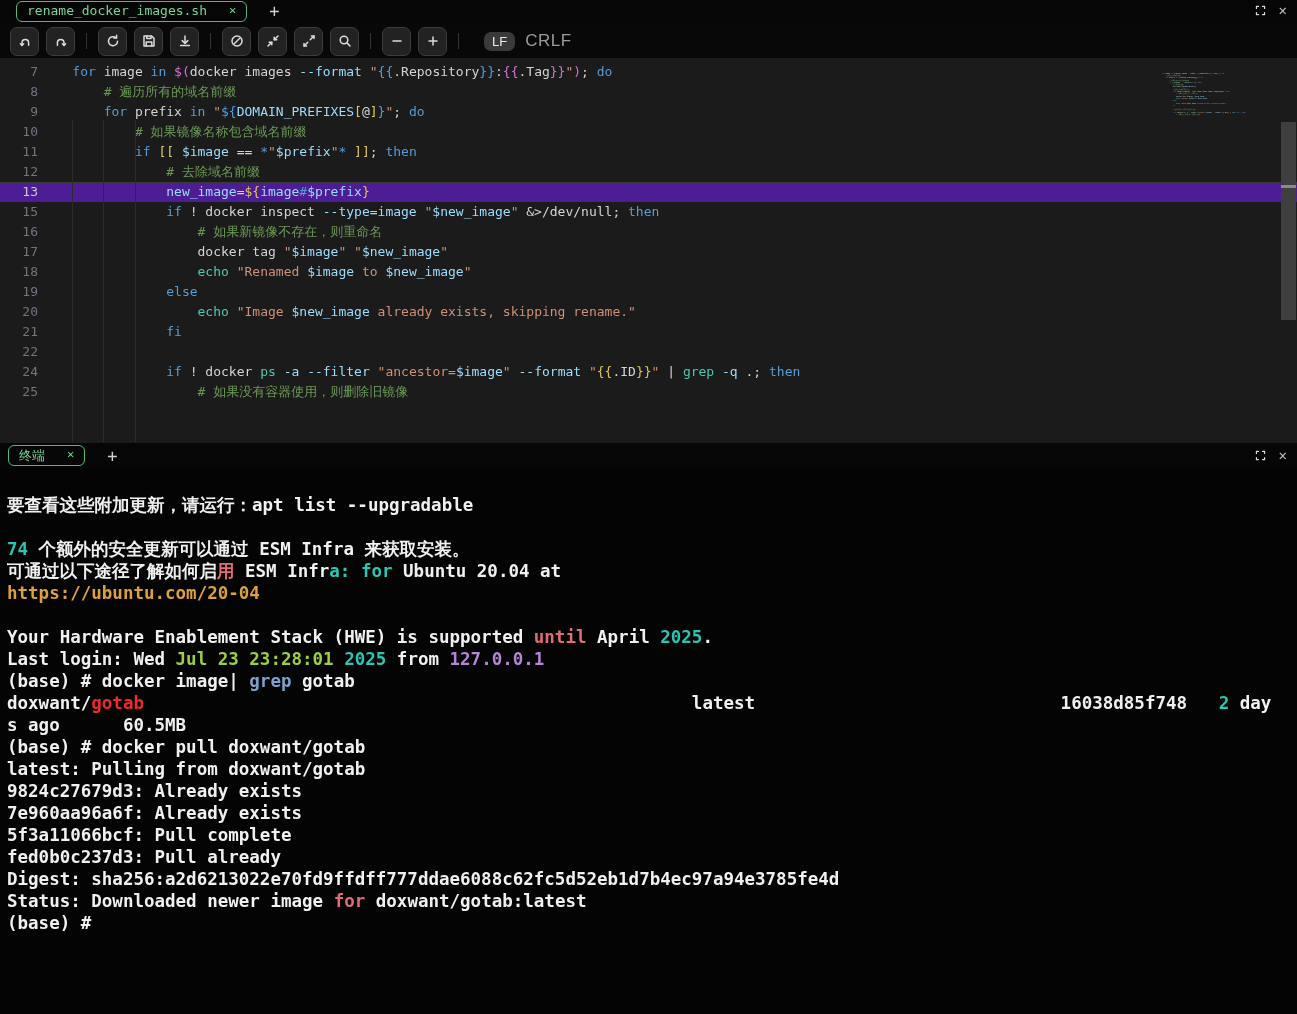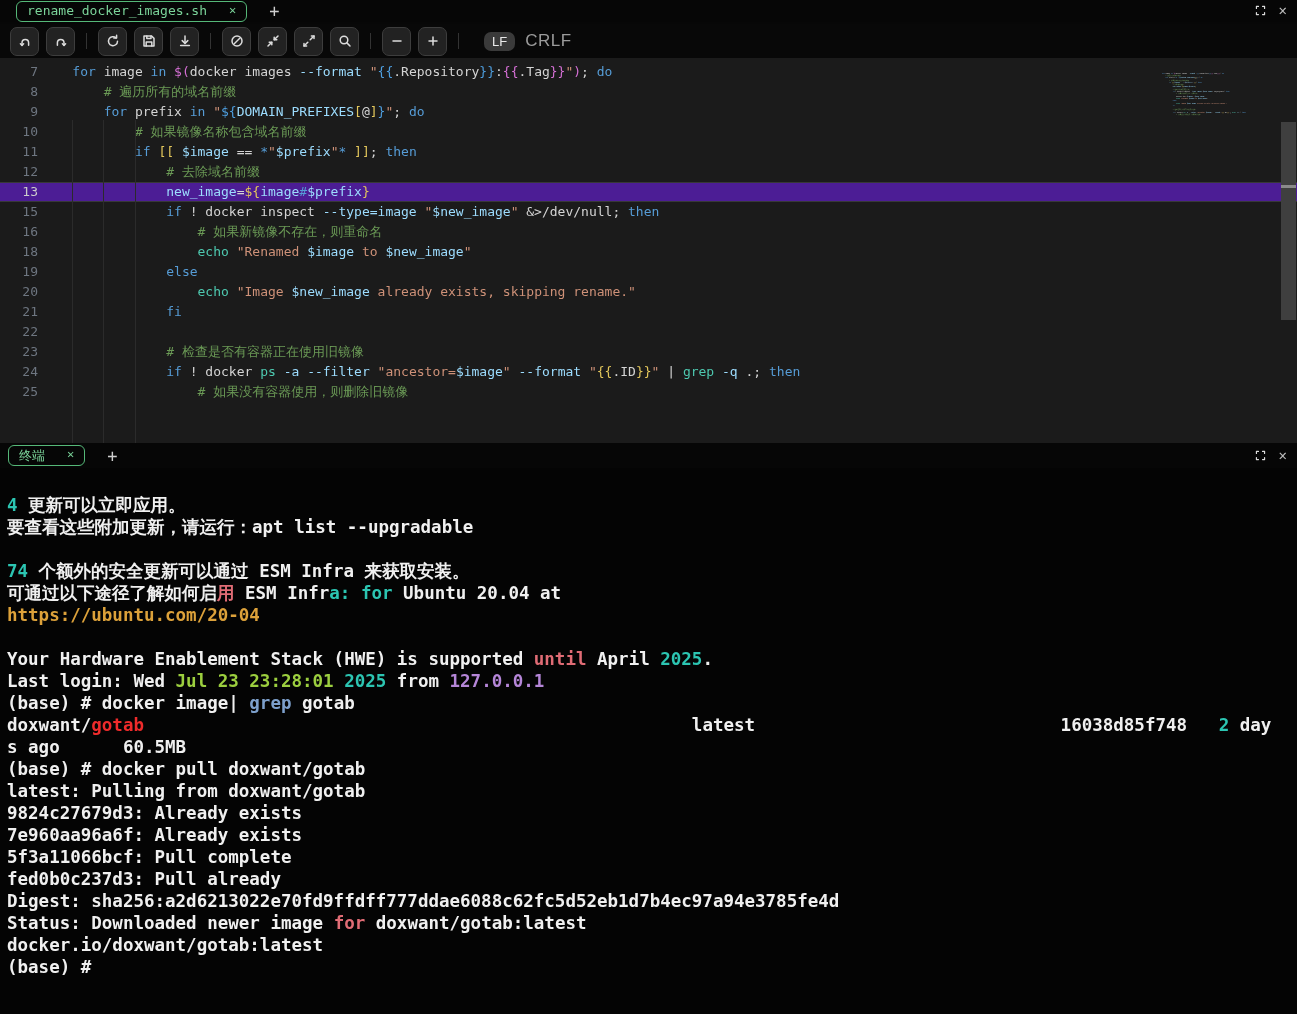--- a/index.html
+++ b/index.html
@@ -160,26 +160,26 @@
   <div id="code">
       <div class="code-line"><span class="ln">7</span><span class="ct"><span class="c-txt">    </span><span class="c-kw">for</span><span class="c-txt"> </span><span class="c-txt">image</span><span class="c-txt"> </span><span class="c-kw">in</span><span class="c-txt"> </span><span class="c-b2">$(</span><span class="c-txt">docker images </span><span class="c-var">--format</span><span class="c-txt"> </span><span class="c-str">"</span><span class="c-b3">{{</span><span class="c-txt">.Repository</span><span class="c-b3">}}</span><span class="c-txt">:</span><span class="c-b2">{{</span><span class="c-txt">.Tag</span><span class="c-b2">}}</span><span class="c-str">"</span><span class="c-b2">)</span><span class="c-txt">; </span><span class="c-kw">do</span></span></div>
       <div class="code-line"><span class="ln">8</span><span class="ct"><span class="c-txt">        </span><span class="c-com"># 遍历所有的域名前缀</span></span></div>
       <div class="code-line"><span class="ln">9</span><span class="ct"><span class="c-txt">        </span><span class="c-kw">for</span><span class="c-txt"> prefix </span><span class="c-kw">in</span><span class="c-txt"> </span><span class="c-str">"</span><span class="c-b3">${</span><span class="c-var">DOMAIN_PREFIXES</span><span class="c-b1">[</span><span class="c-txt">@</span><span class="c-b1">]</span><span class="c-b3">}</span><span class="c-str">"</span><span class="c-txt">; </span><span class="c-kw">do</span></span></div>
       <div class="code-line"><span class="ln">10</span><span class="ct"><span class="c-txt">            </span><span class="c-com"># 如果镜像名称包含域名前缀</span></span></div>
       <div class="code-line"><span class="ln">11</span><span class="ct"><span class="c-txt">            </span><span class="c-kw">if</span><span class="c-txt"> </span><span class="c-b1">[[</span><span class="c-txt"> </span><span class="c-var">$image</span><span class="c-txt"> == </span><span class="c-kw">*</span><span class="c-str">"</span><span class="c-var">$prefix</span><span class="c-str">"</span><span class="c-kw">*</span><span class="c-txt"> </span><span class="c-b1">]]</span><span class="c-txt">; </span><span class="c-kw">then</span></span></div>
       <div class="code-line"><span class="ln">12</span><span class="ct"><span class="c-txt">                </span><span class="c-com"># 去除域名前缀</span></span></div>
       <div class="code-line current"><span class="ln">13</span><span class="ct"><span class="c-txt">                </span><span class="c-var">new_image</span><span class="c-txt">=</span><span class="c-b1">${</span><span class="c-var">image</span><span class="c-kw">#</span><span class="c-var">$prefix</span><span class="c-b1">}</span></span></div>
       <div class="code-line"><span class="ln">15</span><span class="ct"><span class="c-txt">                </span><span class="c-kw">if</span><span class="c-txt"> ! docker inspect </span><span class="c-var">--type=image</span><span class="c-txt"> </span><span class="c-str">"</span><span class="c-var">$new_image</span><span class="c-str">"</span><span class="c-txt"> &amp;&gt;/dev/null; </span><span class="c-kw">then</span></span></div>
       <div class="code-line"><span class="ln">16</span><span class="ct"><span class="c-txt">                    </span><span class="c-com"># 如果新镜像不存在，则重命名</span></span></div>
+      <div class="code-line"><span class="ln">17</span><span class="ct"><span class="c-txt">                    </span><span class="c-txt">docker tag </span><span class="c-str">"</span><span class="c-var">$image</span><span class="c-str">"</span><span class="c-txt"> </span><span class="c-str">"</span><span class="c-var">$new_image</span><span class="c-str">"</span></span></div>
       <div class="code-line"><span class="ln">18</span><span class="ct"><span class="c-txt">                    </span><span class="c-fn">echo</span><span class="c-txt"> </span><span class="c-str">"Renamed </span><span class="c-var">$image</span><span class="c-str"> to </span><span class="c-var">$new_image</span><span class="c-str">"</span></span></div>
       <div class="code-line"><span class="ln">19</span><span class="ct"><span class="c-txt">                </span><span class="c-kw">else</span></span></div>
       <div class="code-line"><span class="ln">20</span><span class="ct"><span class="c-txt">                    </span><span class="c-fn">echo</span><span class="c-txt"> </span><span class="c-str">"Image </span><span class="c-var">$new_image</span><span class="c-str"> already exists, skipping rename."</span></span></div>
       <div class="code-line"><span class="ln">21</span><span class="ct"><span class="c-txt">                </span><span class="c-kw">fi</span></span></div>
       <div class="code-line"><span class="ln">22</span><span class="ct"></span></div>
-      <div class="code-line"><span class="ln">23</span><span class="ct"><span class="c-txt">                </span><span class="c-com"># 检查是否有容器正在使用旧镜像</span></span></div>
       <div class="code-line"><span class="ln">24</span><span class="ct"><span class="c-txt">                </span><span class="c-kw">if</span><span class="c-txt"> ! docker </span><span class="c-fn">ps</span><span class="c-txt"> </span><span class="c-var">-a</span><span class="c-txt"> </span><span class="c-var">--filter</span><span class="c-txt"> </span><span class="c-str">"ancestor=</span><span class="c-var">$image</span><span class="c-str">"</span><span class="c-txt"> </span><span class="c-var">--format</span><span class="c-txt"> </span><span class="c-str">"</span><span class="c-b1">{{</span><span class="c-txt">.ID</span><span class="c-b1">}}</span><span class="c-str">"</span><span class="c-txt"> | </span><span class="c-fn">grep</span><span class="c-txt"> </span><span class="c-var">-q</span><span class="c-txt"> .; </span><span class="c-kw">then</span></span></div>
       <div class="code-line"><span class="ln">25</span><span class="ct"><span class="c-txt">                    </span><span class="c-com"># 如果没有容器使用，则删除旧镜像</span></span></div>
     </div>
   <div class="minimap" id="minimap">
       <div class="clone">
         <div class="code-line"><span class="ct"><span class="c-txt">    </span><span class="c-kw">for</span><span class="c-txt"> </span><span class="c-txt">image</span><span class="c-txt"> </span><span class="c-kw">in</span><span class="c-txt"> </span><span class="c-b2">$(</span><span class="c-txt">docker images </span><span class="c-var">--format</span><span class="c-txt"> </span><span class="c-str">"</span><span class="c-b3">{{</span><span class="c-txt">.Repository</span><span class="c-b3">}}</span><span class="c-txt">:</span><span class="c-b2">{{</span><span class="c-txt">.Tag</span><span class="c-b2">}}</span><span class="c-str">"</span><span class="c-b2">)</span><span class="c-txt">; </span><span class="c-kw">do</span></span></div>
         <div class="code-line"><span class="ct"><span class="c-txt">        </span><span class="c-com"># 遍历所有的域名前缀</span></span></div>
         <div class="code-line"><span class="ct"><span class="c-txt">        </span><span class="c-kw">for</span><span class="c-txt"> prefix </span><span class="c-kw">in</span><span class="c-txt"> </span><span class="c-str">"</span><span class="c-b3">${</span><span class="c-var">DOMAIN_PREFIXES</span><span class="c-b1">[</span><span class="c-txt">@</span><span class="c-b1">]</span><span class="c-b3">}</span><span class="c-str">"</span><span class="c-txt">; </span><span class="c-kw">do</span></span></div>
         <div class="code-line"><span class="ct"><span class="c-txt">            </span><span class="c-com"># 如果镜像名称包含域名前缀</span></span></div>
         <div class="code-line"><span class="ct"><span class="c-txt">            </span><span class="c-kw">if</span><span class="c-txt"> </span><span class="c-b1">[[</span><span class="c-txt"> </span><span class="c-var">$image</span><span class="c-txt"> == </span><span class="c-kw">*</span><span class="c-str">"</span><span class="c-var">$prefix</span><span class="c-str">"</span><span class="c-kw">*</span><span class="c-txt"> </span><span class="c-b1">]]</span><span class="c-txt">; </span><span class="c-kw">then</span></span></div>
@@ -213,35 +213,33 @@
     <span>
       <svg width="13" height="13" viewBox="0 0 16 16" stroke="#9a9a9a">
           <path d="M3 5.5 V3 h2.5 M10.5 3 H13 v2.5 M13 10.5 V13 h-2.5 M5.5 13 H3 v-2.5"></path>
         </svg>
     </span>
     <span class="closex">✕</span>
   </div>
 </div>
 
 <div class="terminal" id="terminal">
-    <div class="t-line"><span class="t-teal">4</span><span class="t-fg"> 更新可以立即应用。</span></div>
     <div class="t-line"><span class="t-fg">要查看这些附加更新，请运行：apt list --upgradable</span></div>
     <div class="t-line"></div>
     <div class="t-line"><span class="t-teal">74</span><span class="t-fg"> 个额外的安全更新可以通过 ESM Infra 来获取安装。</span></div>
     <div class="t-line"><span class="t-fg">可通过以下途径了解如何启</span><span class="t-pink">用</span><span class="t-fg"> ESM Infr</span><span class="t-teal">a: </span><span class="t-teal">for</span><span class="t-fg"> Ubuntu 20.04 at</span></div>
     <div class="t-line"><span class="t-orange">https://ubuntu.com/20-04</span></div>
     <div class="t-line"></div>
     <div class="t-line"><span class="t-fg">Your Hardware Enablement Stack (HWE) is supported </span><span class="t-pink">until</span><span class="t-fg"> April </span><span class="t-teal">2025</span><span class="t-fg">.</span></div>
     <div class="t-line"><span class="t-fg">Last login: Wed </span><span class="t-green">Jul 23 23:28:01 </span><span class="t-teal">2025</span><span class="t-fg"> from </span><span class="t-purple">127.0.0.1</span></div>
     <div class="t-line"><span class="t-fg">(base) # docker image| </span><span class="t-blue">grep</span><span class="t-fg"> gotab</span></div>
     <div class="t-line"><span class="t-fg">doxwant/</span><span class="t-red">gotab</span><span class="t-fg">                                                    latest                             16038d85f748   </span><span class="t-teal">2</span><span class="t-fg"> day</span></div>
     <div class="t-line"><span class="t-fg">s ago      60.5MB</span></div>
     <div class="t-line"><span class="t-fg">(base) # docker pull doxwant/gotab</span></div>
     <div class="t-line"><span class="t-fg">latest: Pulling from doxwant/gotab</span></div>
     <div class="t-line"><span class="t-fg">9824c27679d3: Already exists</span></div>
     <div class="t-line"><span class="t-fg">7e960aa96a6f: Already exists</span></div>
     <div class="t-line"><span class="t-fg">5f3a11066bcf: Pull complete</span></div>
     <div class="t-line"><span class="t-fg">fed0b0c237d3: Pull already</span></div>
     <div class="t-line"><span class="t-fg">Digest: sha256:a2d6213022e70fd9ffdff777ddae6088c62fc5d52eb1d7b4ec97a94e3785fe4d</span></div>
     <div class="t-line"><span class="t-fg">Status: Downloaded newer image </span><span class="t-pink">for</span><span class="t-fg"> doxwant/gotab:latest</span></div>
-    <div class="t-line"><span class="t-fg">docker.io/doxwant/gotab:latest</span></div>
     <div class="t-line"><span class="t-fg">(base) # </span></div>
   </div>
 
 </body></html>

